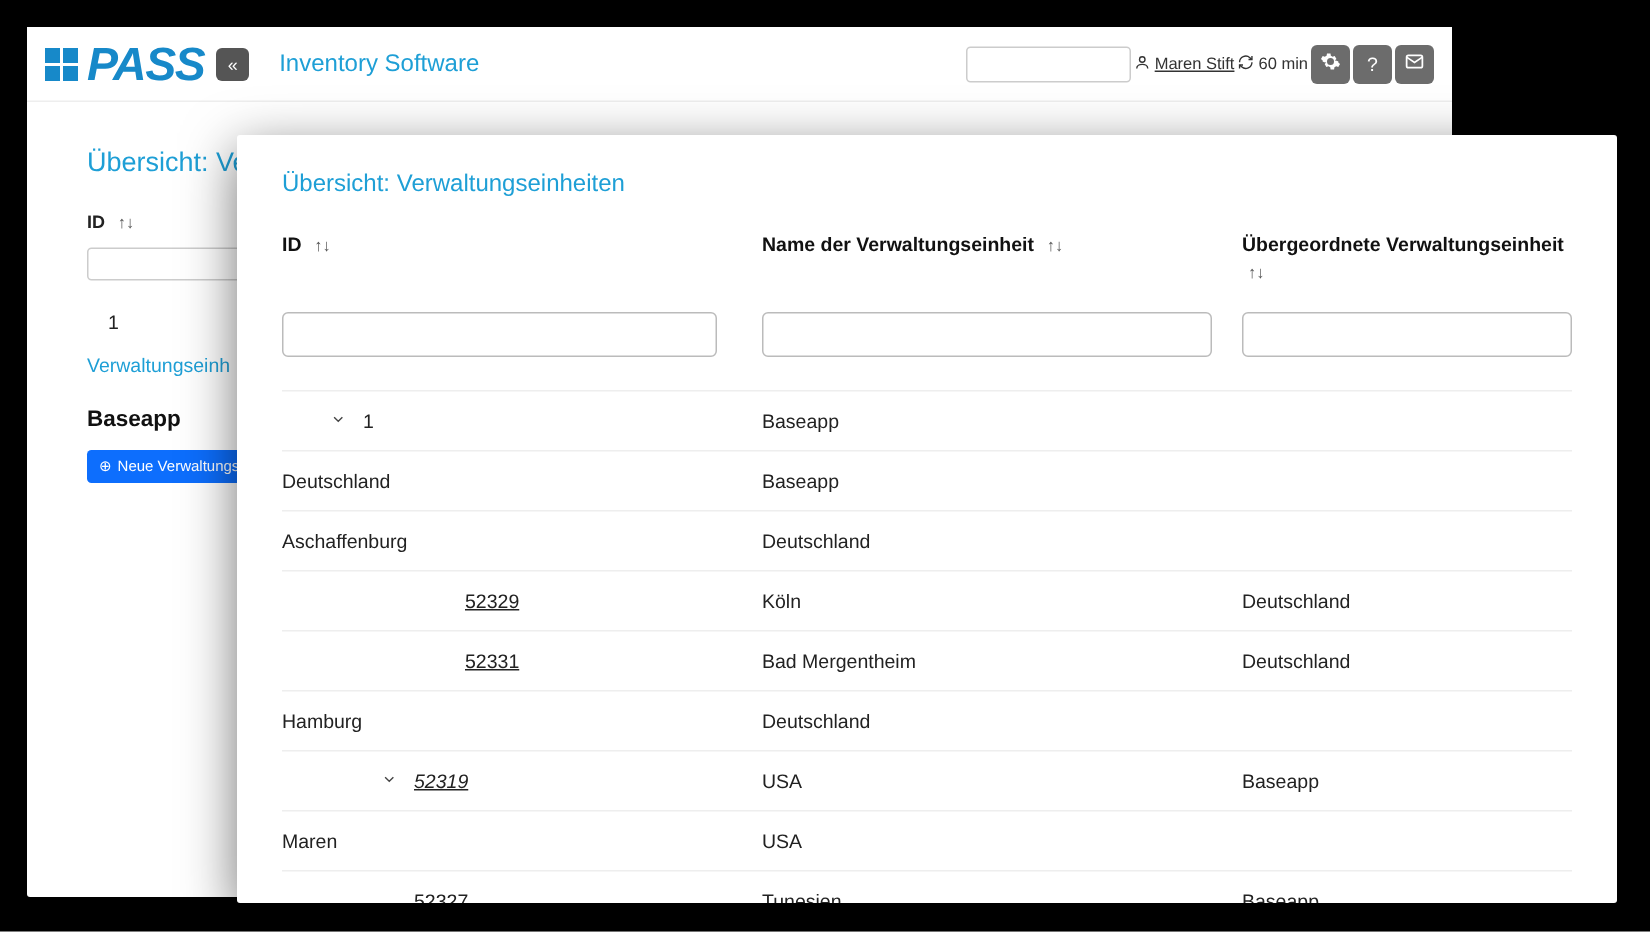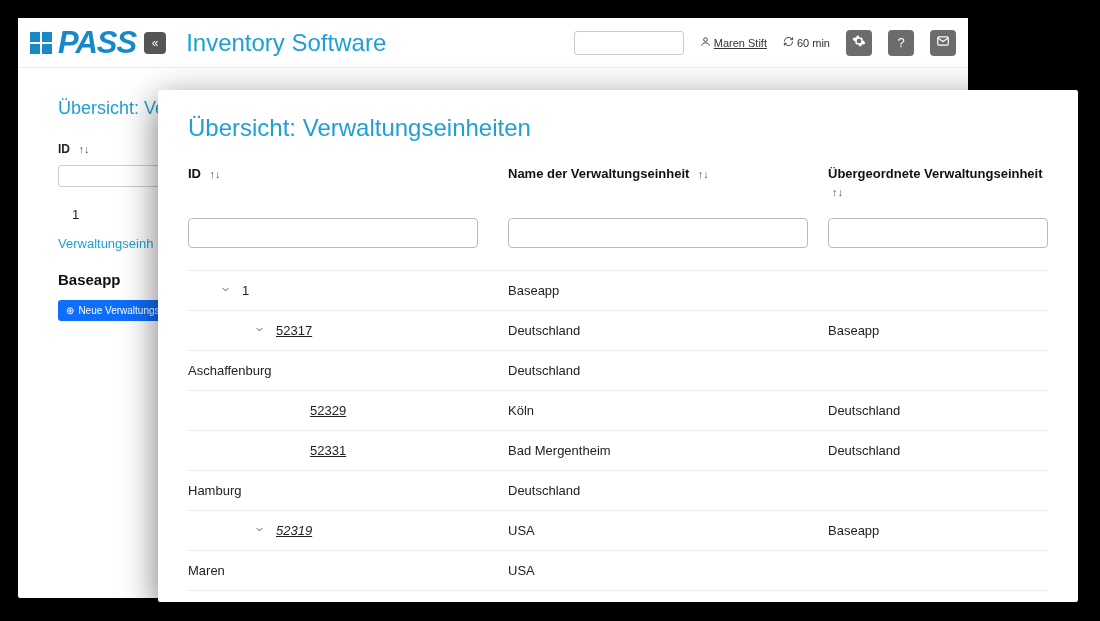--- a/index.html
+++ b/index.html
@@ -59,30 +59,30 @@
       border-radius: 4px;
       background: #555;
       color: #fff;
       display: flex;
       align-items: center;
       justify-content: center;
       font-size: 12px;
       cursor: pointer;
     }
     .app-title {
-      font-size: 24px;
+      font-size: 16px;
       font-weight: 300;
       color: #1e9fd6;
       margin-left: 20px;
     }
     .header-right {
       margin-left: auto;
       display: flex;
       align-items: center;
-      gap: 16px;
+      gap: 2px;
     }
     .search-field {
       width: 110px;
       height: 24px;
       border: 1px solid #ccc;
       border-radius: 3px;
       padding: 0 6px;
       font-size: 12px;
     }
     .user-link {
@@ -178,21 +178,21 @@
       height: 512px;
       background: #fff;
       box-shadow: 0 10px 36px rgba(0,0,0,0.55);
       border-radius: 2px;
       overflow: hidden;
     }
     .front-header {
       padding: 24px 30px 8px 30px;
     }
     .page-title-front {
-      font-size: 24px;
+      font-size: 16px;
       font-weight: 400;
       color: #1e9fd6;
       margin-bottom: 22px;
     }
     .columns {
       display: flex;
       padding: 0 0 10px 0;
     }
     .col-id { width: 320px; padding-left: 0; }
     .col-name { width: 320px; }
@@ -358,26 +358,20 @@
         <div class="cell-id indent-1">
           <span class="chevron"><svg width="11" height="11" viewBox="0 0 24 24" fill="none" stroke="#444" stroke-width="2">
               <path d="M6 9l6 6 6-6"></path>
             </svg></span>
           <span class="no-link" style="margin-left: 10px;">1</span>
         </div>
         <div class="cell-name">Baseapp</div>
         <div class="cell-parent"></div>
       </div>
       <div class="table-row">
-        <div class="cell-id indent-2">
-          <span class="chevron"><svg width="11" height="11" viewBox="0 0 24 24" fill="none" stroke="#444" stroke-width="2">
-              <path d="M6 9l6 6 6-6"></path>
-            </svg></span>
-          <span class="id-link" style="margin-left: 10px;">52317</span>
-        </div>
         <div class="cell-name">Deutschland</div>
         <div class="cell-parent">Baseapp</div>
       </div>
       <div class="table-row">
         <div class="cell-name">Aschaffenburg</div>
         <div class="cell-parent">Deutschland</div>
       </div>
       <div class="table-row">
         <div class="cell-id indent-3">
           <span class="chevron"></span>

